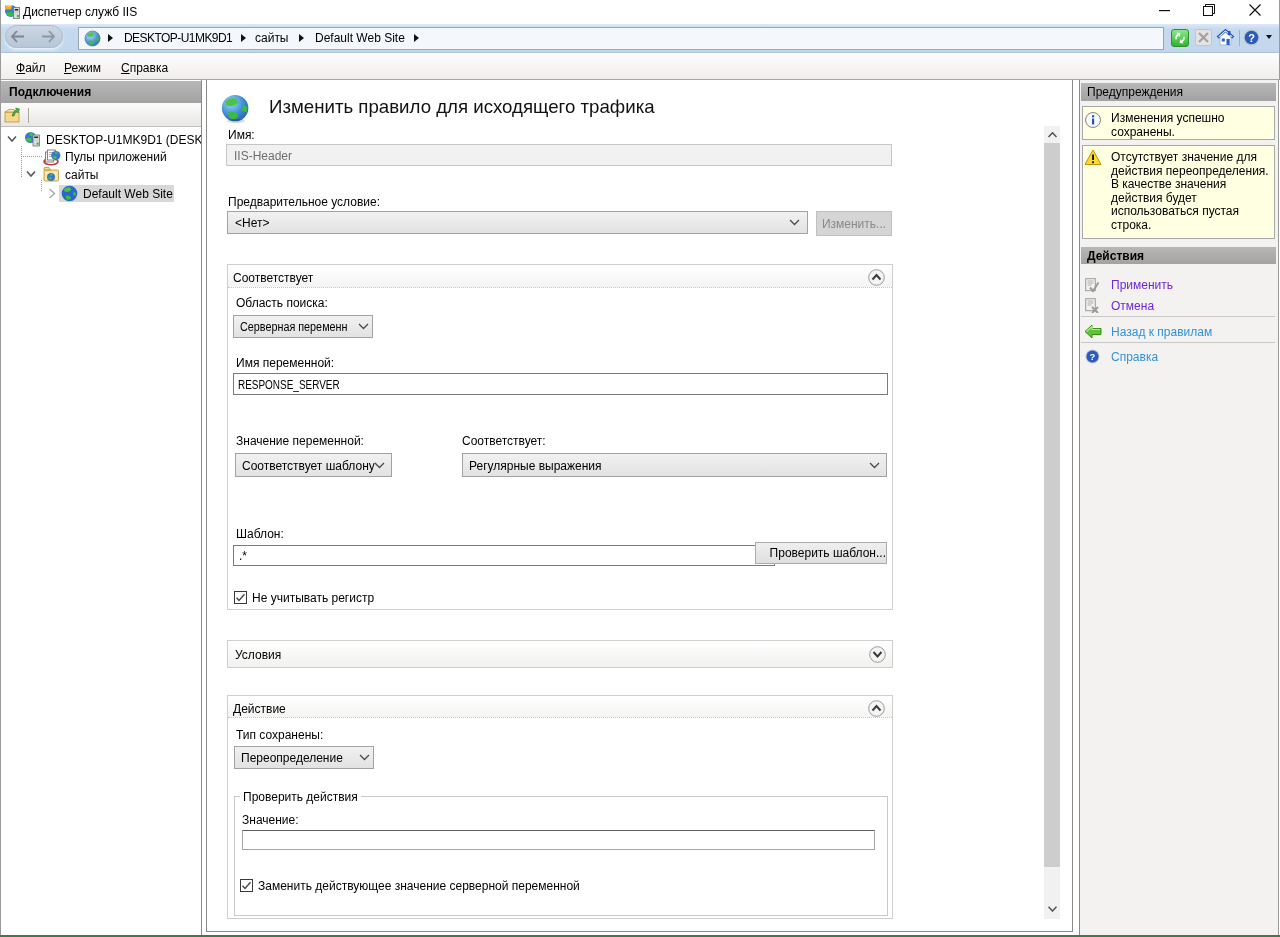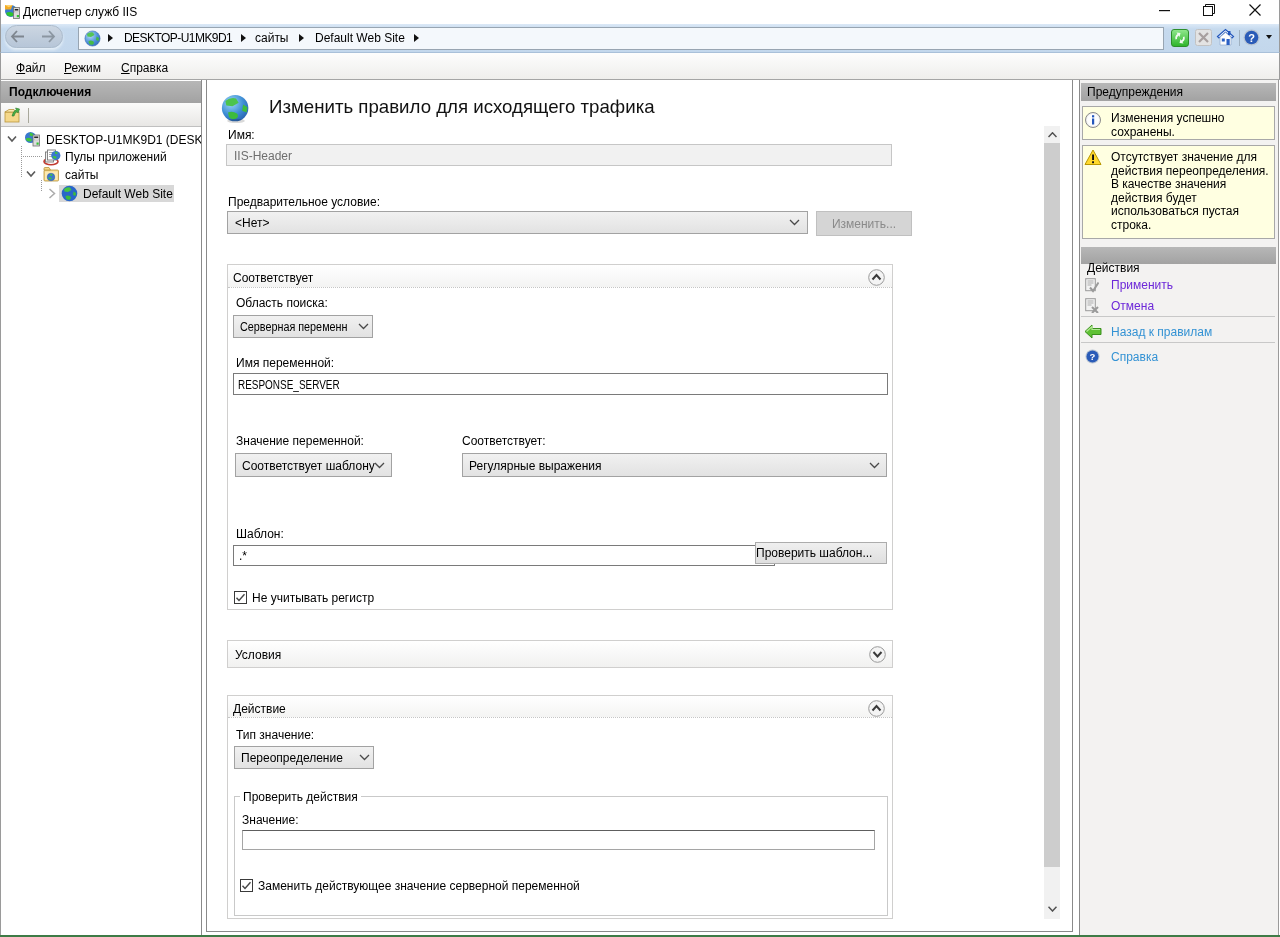--- a/index.html
+++ b/index.html
@@ -186,21 +186,21 @@
 <div class="abs t12" style="left:228px;top:128px">Имя:</div>
 <div class="abs" style="left:226px;top:144px;width:666px;height:22px;background:#f1f1f1;border:1px solid #c6c6c6"></div>
 <div class="abs t12" style="left:234px;top:149px;color:#6e6e6e">IIS-Header</div>
 
 <div class="abs t12" style="left:228px;top:195px">Предварительное условие:</div>
 <div class="abs" style="left:227px;top:211px;width:581px;height:23px;background:linear-gradient(#f1f1f1,#e2e2e2);border:1px solid #a2a2a2"></div>
 <div class="abs t12" style="left:235px;top:216px">&lt;Нет&gt;</div>
 <svg class="abs" style="left:789px;top:219px" width="11" height="7" viewBox="0 0 11 7">
     <path d="M1 1 L5.5 5.5 L10 1" fill="none" stroke="#4a4a4a" stroke-width="1.3"></path>
   </svg>
-<div class="abs flexv" style="left:816px;top:211px;width:96px;height:25px;background:#d5d5d5;border:1px solid #c0c0c0;justify-content:center">
+<div class="abs flexv" style="left:816px;top:211px;width:76px;height:25px;background:#d5d5d5;border:1px solid #c0c0c0;justify-content:center">
     <span class="t12" style="color:#8a8a8a">Изменить...</span>
   </div>
 
 <div class="abs" style="left:227px;top:264px;width:666px;height:346px;border:1px solid #d0cfce"></div>
 <div class="abs" style="left:228px;top:265px;width:664px;height:23px;background:linear-gradient(#ffffff,#f4f4f3);border-bottom:1px dotted #c6c6c6"></div>
 <div class="abs t12" style="left:233px;top:271px">Соответствует</div>
 <svg class="abs" style="left:868px;top:269px" width="17" height="17" viewBox="0 0 17 17">
     <circle cx="8.5" cy="8.5" r="7.8" fill="#f4f4f4" stroke="#9a9a9a"></circle>
     <path d="M4.5 10.5 L8.5 6 L12.5 10.5" fill="none" stroke="#3a3a3a" stroke-width="2"></path>
   </svg>
@@ -226,21 +226,21 @@
 <div class="abs t12" style="left:462px;top:434px">Соответствует:</div>
 <div class="abs" style="left:462px;top:453px;width:425px;height:24px;background:linear-gradient(#f1f1f1,#e2e2e2);border:1px solid #a2a2a2"></div>
 <div class="abs t12" style="left:469px;top:459px">Регулярные выражения</div>
 <svg class="abs" style="left:869px;top:462px" width="11" height="7" viewBox="0 0 11 7">
     <path d="M1 1 L5.5 5.5 L10 1" fill="none" stroke="#4a4a4a" stroke-width="1.3"></path>
   </svg>
 
 <div class="abs t12" style="left:236px;top:527px">Шаблон:</div>
 <div class="abs" style="left:233px;top:545px;width:542px;height:21px;background:#fff;border:1px solid #7a7a7a"></div>
 <div class="abs t12" style="left:239px;top:549px">.*</div>
-<div class="abs flexv" style="left:755px;top:542px;width:132px;height:22px;background:linear-gradient(#efefef,#dfdfdf);border:1px solid #acacac;justify-content:flex-start">
+<div class="abs flexv" style="left:755px;top:542px;width:132px;height:22px;background:linear-gradient(#efefef,#dfdfdf);border:1px solid #acacac;justify-content:flex-end">
     <span class="t12">Проверить шаблон...</span>
   </div>
 
 <svg class="abs" style="left:234px;top:591px" width="13" height="13" viewBox="0 0 13 13">
     <rect x="0.5" y="0.5" width="12" height="12" fill="#fff" stroke="#3a3a3a"></rect>
     <path d="M2.5 6.8 L5 9.5 L10.5 3.2" fill="none" stroke="#464646" stroke-width="1.4"></path>
   </svg>
 <div class="abs t12" style="left:252px;top:591px">Не учитывать регистр</div>
 
 <div class="abs" style="left:227px;top:640px;width:666px;height:28px;border:1px solid #d0cfce;background:linear-gradient(#ffffff,#f1f1f0)"></div>
@@ -251,21 +251,21 @@
   </svg>
 
 <div class="abs" style="left:227px;top:695px;width:666px;height:224px;border:1px solid #d0cfce"></div>
 <div class="abs" style="left:228px;top:696px;width:664px;height:22px;background:linear-gradient(#ffffff,#f4f4f3);border-bottom:1px dotted #c6c6c6"></div>
 <div class="abs t12" style="left:233px;top:702px">Действие</div>
 <svg class="abs" style="left:868px;top:700px" width="17" height="17" viewBox="0 0 17 17">
     <circle cx="8.5" cy="8.5" r="7.8" fill="#f4f4f4" stroke="#9a9a9a"></circle>
     <path d="M4.5 10.5 L8.5 6 L12.5 10.5" fill="none" stroke="#3a3a3a" stroke-width="2"></path>
   </svg>
 
-<div class="abs t12" style="left:236px;top:728px">Тип значение:</div>
+<div class="abs t12" style="left:236px;top:728px">Тип сохранены:</div>
 <div class="abs" style="left:234px;top:746px;width:140px;height:23px;background:linear-gradient(#f1f1f1,#e2e2e2);border:1px solid #a2a2a2"></div>
 <div class="abs t12" style="left:241px;top:751px">Переопределение</div>
 <svg class="abs" style="left:359px;top:754px" width="11" height="7" viewBox="0 0 11 7">
     <path d="M1 1 L5.5 5.5 L10 1" fill="none" stroke="#4a4a4a" stroke-width="1.3"></path>
   </svg>
 
 <div class="abs" style="left:234px;top:796px;width:654px;height:120px;border:1px solid #c9c9c9"></div>
 <div class="abs t12" style="left:240px;top:790px;background:#fff;padding:0 3px">Проверить действия</div>
 <div class="abs t12" style="left:242px;top:813px">Значение:</div>
 <div class="abs" style="left:242px;top:830px;width:633px;height:20px;background:#fff;border:1px solid #a5a5a5;border-top:1px solid #5e5e5e"></div>
@@ -299,21 +299,21 @@
 
 <div class="abs" style="left:1082px;top:145px;width:193px;height:94px;background:#ffffe1;border:1px solid #a8a8a8"></div>
 <svg class="abs" style="left:1084px;top:149px" width="18" height="17" viewBox="0 0 18 17">
 <path d="M9 1 L17 15.5 H1 Z" fill="#ffd92e" stroke="#b99700" stroke-width="1"></path>
 <rect x="8.1" y="5.5" width="1.9" height="5.5" fill="#111"></rect>
 <rect x="8.1" y="12.3" width="1.9" height="1.9" fill="#111"></rect>
 </svg>
 <div class="abs t12" style="left:1111px;top:151px;line-height:13.6px">Отсутствует значение для<br>действия переопределения.<br>В качестве значения<br>действия будет<br>использоваться пустая<br>строка.</div>
 
 <div class="abs" style="left:1081px;top:247px;width:195px;height:17px;background:linear-gradient(#b7b7b7,#a2a2a2)"></div>
-<div class="abs t12" style="left:1087px;top:261px;font-weight:normal">Действия</div>
+<div class="abs t12" style="left:1087px;top:249px;font-weight:bold">Действия</div>
 
 <svg class="abs" style="left:1085px;top:278px" width="14" height="15" viewBox="0 0 14 15">
 <rect x="0.7" y="0.7" width="9.6" height="12" fill="#f2f2f2" stroke="#9a9a9a"></rect>
 <path d="M2.5 3 h6 M2.5 5 h6 M2.5 7 h4" stroke="#adadad" stroke-width="1"></path>
 <path d="M5 9.5 L8 13 L13.5 4.5" fill="none" stroke="#9a9a9a" stroke-width="2"></path>
 </svg>
 <div class="abs t12" style="left:1111px;top:278px;color:#6d28d9">Применить</div>
 <svg class="abs" style="left:1085px;top:298px" width="14" height="15" viewBox="0 0 14 15">
 <rect x="0.7" y="0.7" width="9.6" height="12" fill="#f2f2f2" stroke="#9a9a9a"></rect>
 <path d="M2.5 3 h6 M2.5 5 h6 M2.5 7 h4" stroke="#adadad" stroke-width="1"></path>

